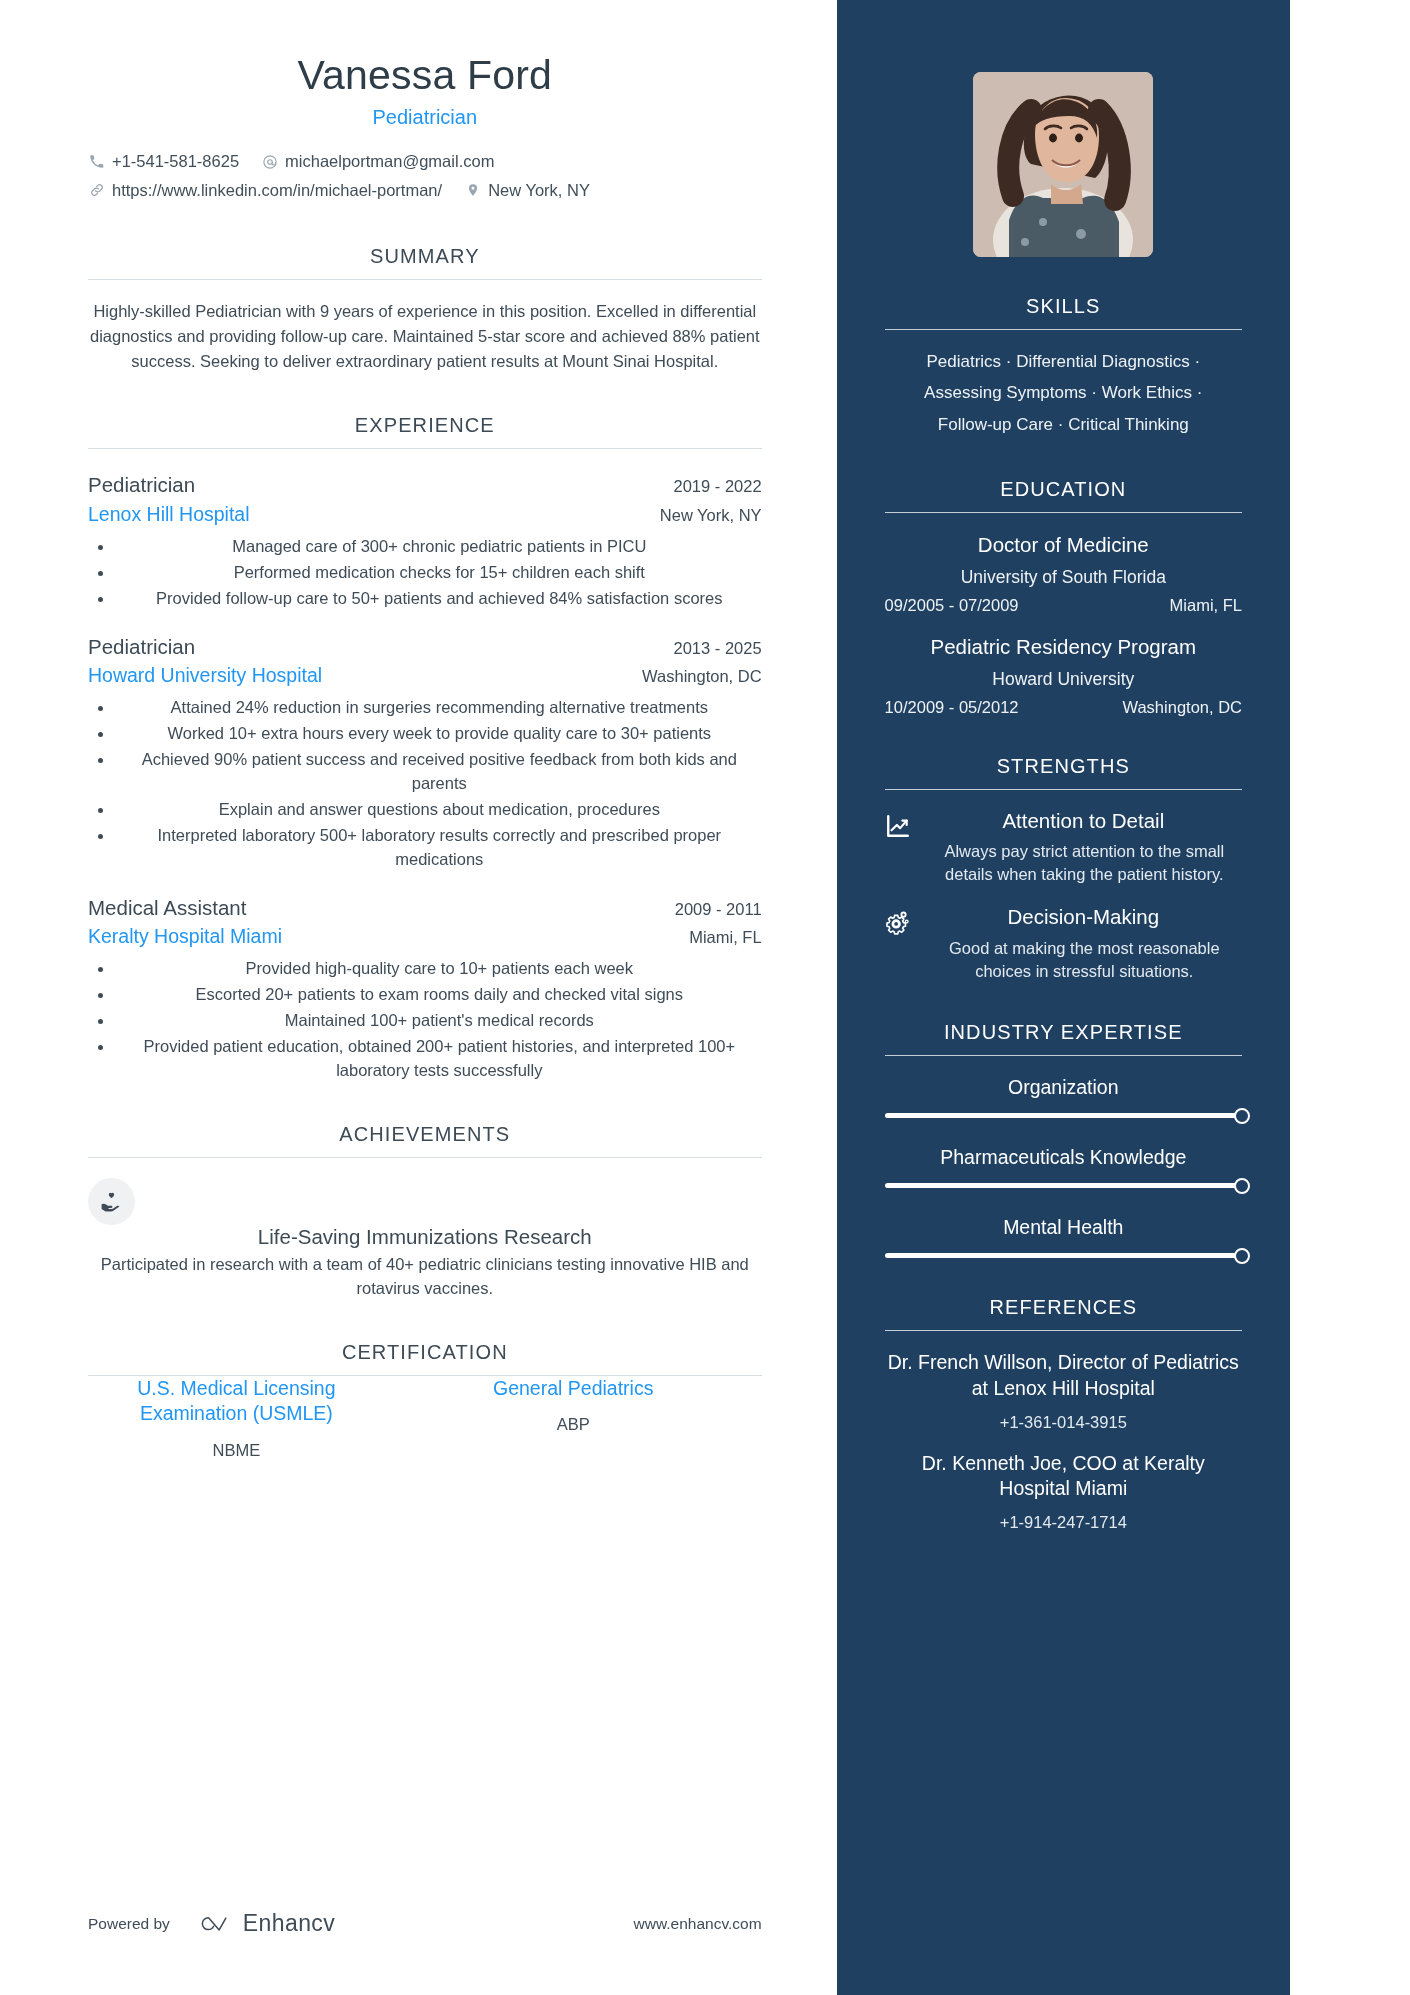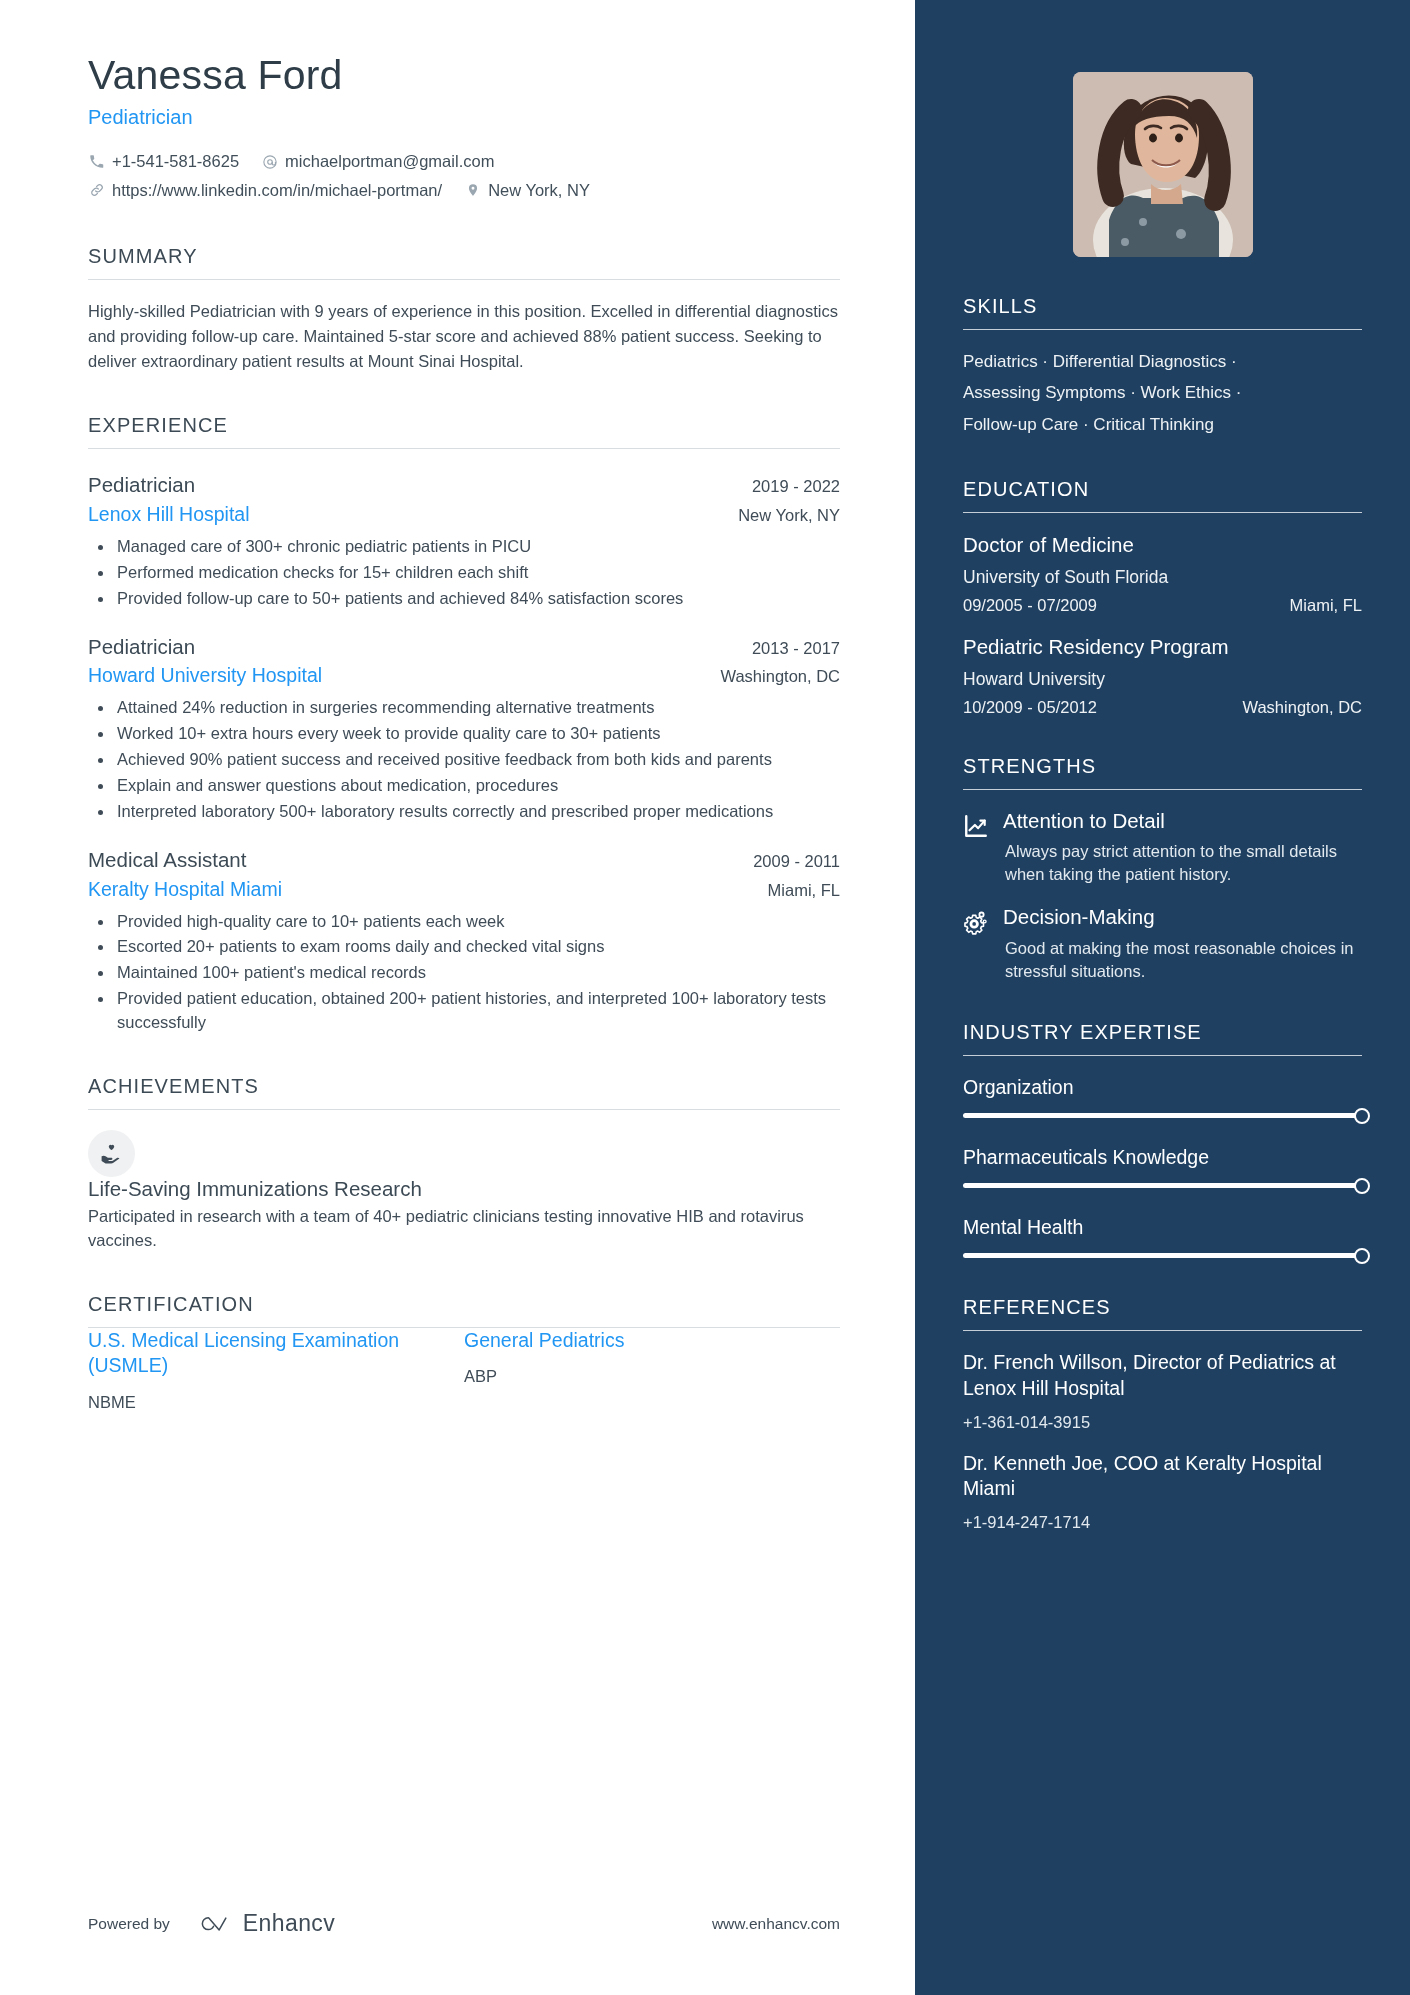--- a/index.html
+++ b/index.html
@@ -7,23 +7,24 @@
   body {
     width: 1410px;
     height: 1995px;
     font-family: "Liberation Sans", sans-serif;
     background: #ffffff;
     overflow: hidden;
   }
 
   .resume {
     display: flex;
-    width: 1410px;
+    width: 1290px;
     height: 1995px;
     position: relative;
+    text-align: center;
   }
 
   
   .main-col {
     width: 915px;
     background: #ffffff;
     padding: 52px 75px 0 88px;
     position: relative;
   }
 
@@ -411,21 +412,21 @@
         <ul class="bullets">
           <li>Managed care of 300+ chronic pediatric patients in PICU</li>
           <li>Performed medication checks for 15+ children each shift</li>
           <li>Provided follow-up care to 50+ patients and achieved 84% satisfaction scores</li>
         </ul>
       </div>
 
       <div class="job">
         <div class="job-head">
           <div class="job-title">Pediatrician</div>
-          <div class="job-dates">2013 - 2017</div>
+          <div class="job-dates">2013 - 2025</div>
         </div>
         <div class="job-sub">
           <div class="job-company">Howard University Hospital</div>
           <div class="job-location">Washington, DC</div>
         </div>
         <ul class="bullets">
           <li>Attained 24% reduction in surgeries recommending alternative treatments</li>
           <li>Worked 10+ extra hours every week to provide quality care to 30+ patients</li>
           <li>Achieved 90% patient success and received positive feedback from both kids and parents</li>
           <li>Explain and answer questions about medication, procedures</li>

